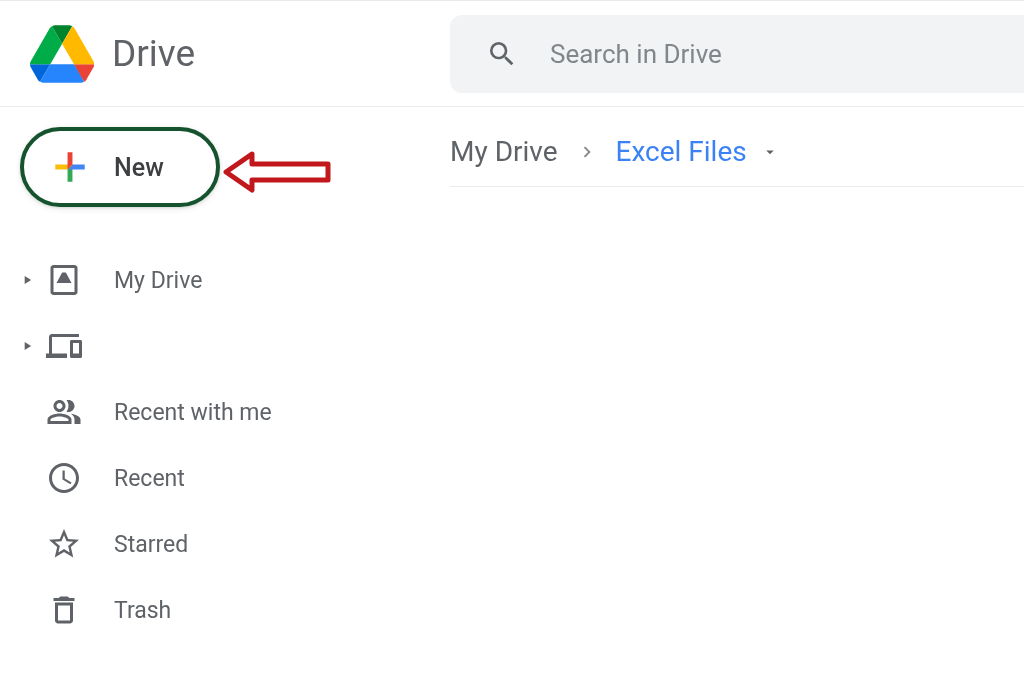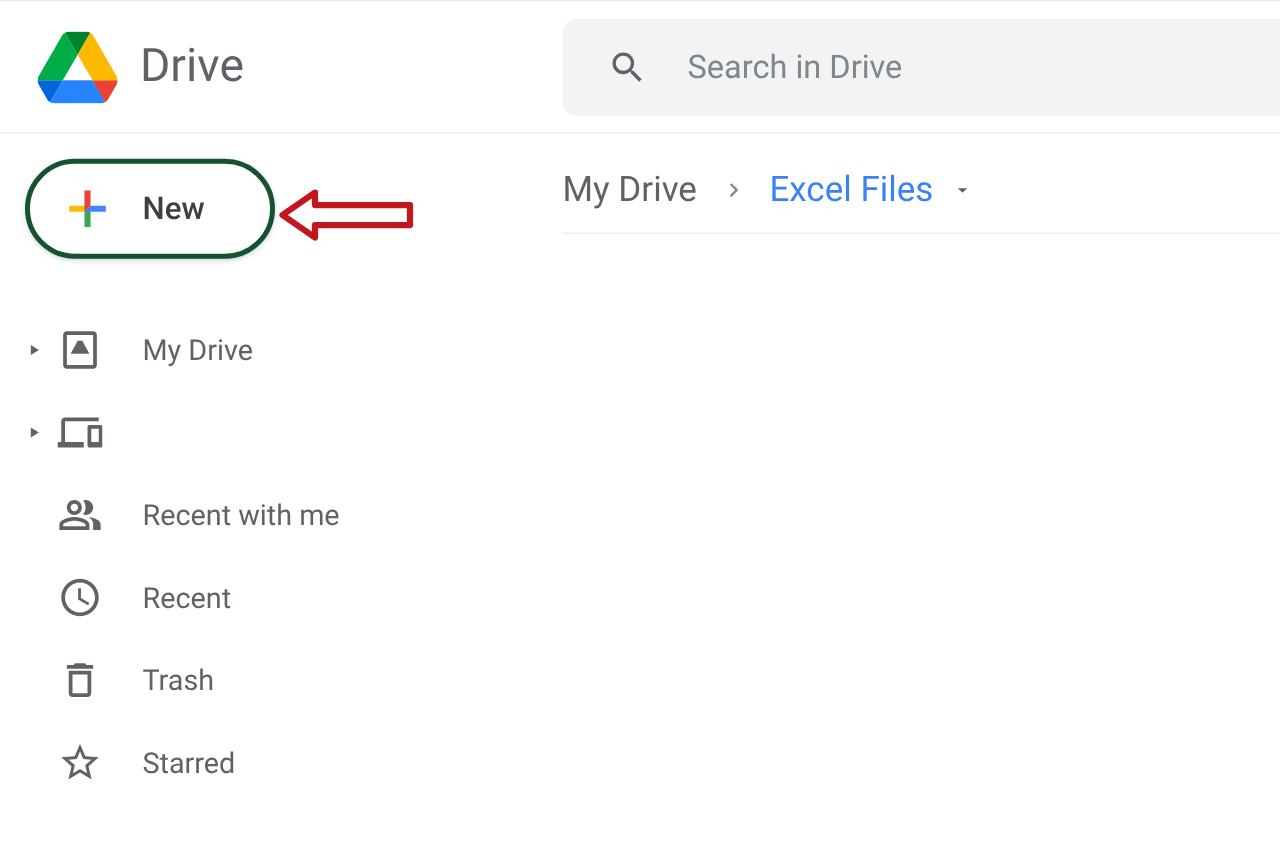--- a/index.html
+++ b/index.html
@@ -231,32 +231,32 @@
       <span class="expand-spacer"></span>
       <svg class="nav-icon" viewBox="0 0 24 24">
         <path d="M11.99 2C6.47 2 2 6.48 2 12s4.47 10 9.99 10C17.52 22 22 17.52 22 12S17.52 2 11.99 2zM12 20c-4.42 0-8-3.58-8-8s3.58-8 8-8 8 3.58 8 8-3.58 8-8 8zm.5-13H11v6l5.25 3.15.75-1.23-4.5-2.67z"></path>
       </svg>
       <span class="nav-label">Recent</span>
     </div>
 
     <div class="nav-item">
       <span class="expand-spacer"></span>
       <svg class="nav-icon" viewBox="0 0 24 24">
+        <path d="M22 9.24l-7.19-.62L12 2 9.19 8.63 2 9.24l5.46 4.73L5.82 21 12 17.27 18.18 21l-1.63-7.03L22 9.24zM12 15.4l-3.76 2.27 1-4.28-3.32-2.88 4.38-.38L12 6.1l1.71 4.04 4.38.38-3.32 2.88 1 4.28L12 15.4z"></path>
+      </svg>
+      <span class="nav-label">Starred</span>
+    </div>
+
+    <div class="nav-item">
+      <span class="expand-spacer"></span>
+      <svg class="nav-icon" viewBox="0 0 24 24">
         <path d="M14 2H6c-1.1 0-2 .9-2 2v16c0 1.1.9 2 2 2h12c1.1 0 2-.9 2-2V8l-6-6z" fill="none"></path>
         <path d="M16 9v10H8V9h8m-1.5-6h-5l-1 1H5v2h14V4h-3.5l-1-1zM18 7H6v12c0 1.1.9 2 2 2h8c1.1 0 2-.9 2-2V7z"></path>
       </svg>
       <span class="nav-label">Trash</span>
-    </div>
-
-    <div class="nav-item">
-      <span class="expand-spacer"></span>
-      <svg class="nav-icon" viewBox="0 0 24 24">
-        <path d="M22 9.24l-7.19-.62L12 2 9.19 8.63 2 9.24l5.46 4.73L5.82 21 12 17.27 18.18 21l-1.63-7.03L22 9.24zM12 15.4l-3.76 2.27 1-4.28-3.32-2.88 4.38-.38L12 6.1l1.71 4.04 4.38.38-3.32 2.88 1 4.28L12 15.4z"></path>
-      </svg>
-      <span class="nav-label">Starred</span>
     </div>
   </div>
 
   <div class="content">
     <div class="breadcrumb">
       <span class="breadcrumb-item">My Drive</span>
       <svg class="breadcrumb-chevron" viewBox="0 0 24 24">
         <path d="M8.59 16.59L13.17 12 8.59 7.41 10 6l6 6-6 6-1.41-1.41z"></path>
       </svg>
       <span class="breadcrumb-item current">Excel Files</span>

